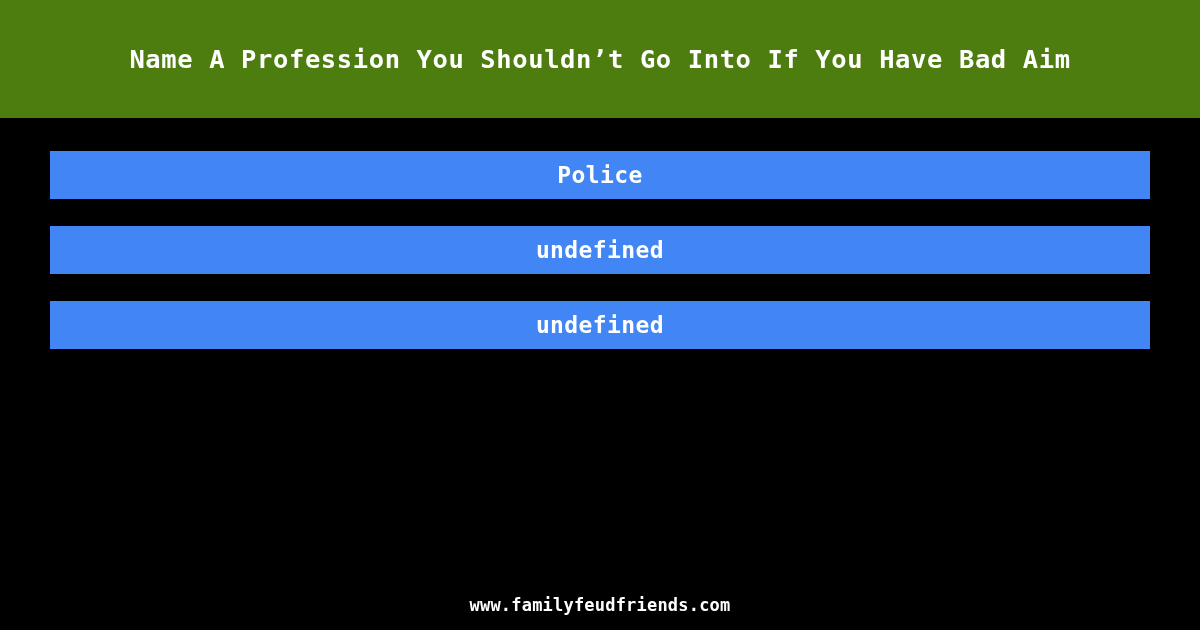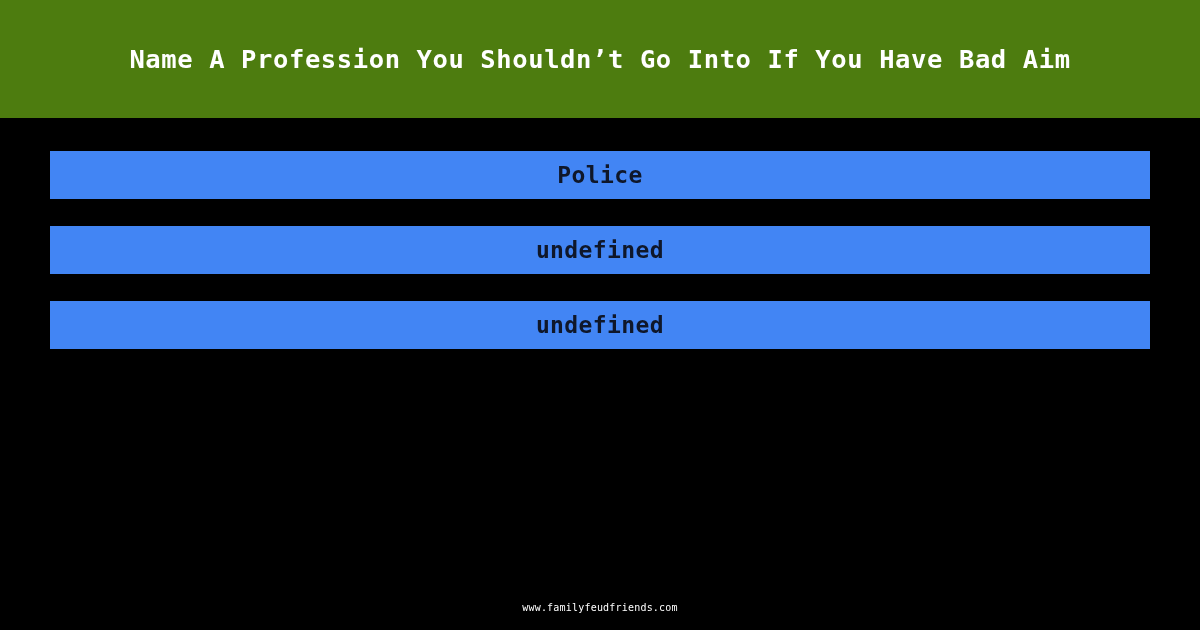--- a/index.html
+++ b/index.html
@@ -65,43 +65,43 @@
     justify-content: center;
     margin-bottom: 27px;
     box-sizing: border-box;
   }
 
   .answer-bar:last-child {
     margin-bottom: 0;
   }
 
   .answer-text {
-    color: #0f172a;
+    color: #ffffff;
     font-family: "DejaVu Sans Mono", "Liberation Mono", monospace;
     font-weight: bold;
     font-size: 23px;
     letter-spacing: 0.4px;
     text-align: center;
     white-space: nowrap;
   }
 
   
   .footer {
     position: absolute;
     left: 0;
     bottom: 15px;
     width: 1200px;
     text-align: center;
   }
 
   .footer-url {
     color: #ffffff;
     font-family: "DejaVu Sans Mono", "Liberation Mono", monospace;
-    font-weight: normal;
-    font-size: 10px;
+    font-weight: bold;
+    font-size: 17px;
     letter-spacing: 0.2px;
     white-space: nowrap;
   }
 </style>
 </head>
 <body>
 
 <div class="page">
 
   <div class="header-banner">

